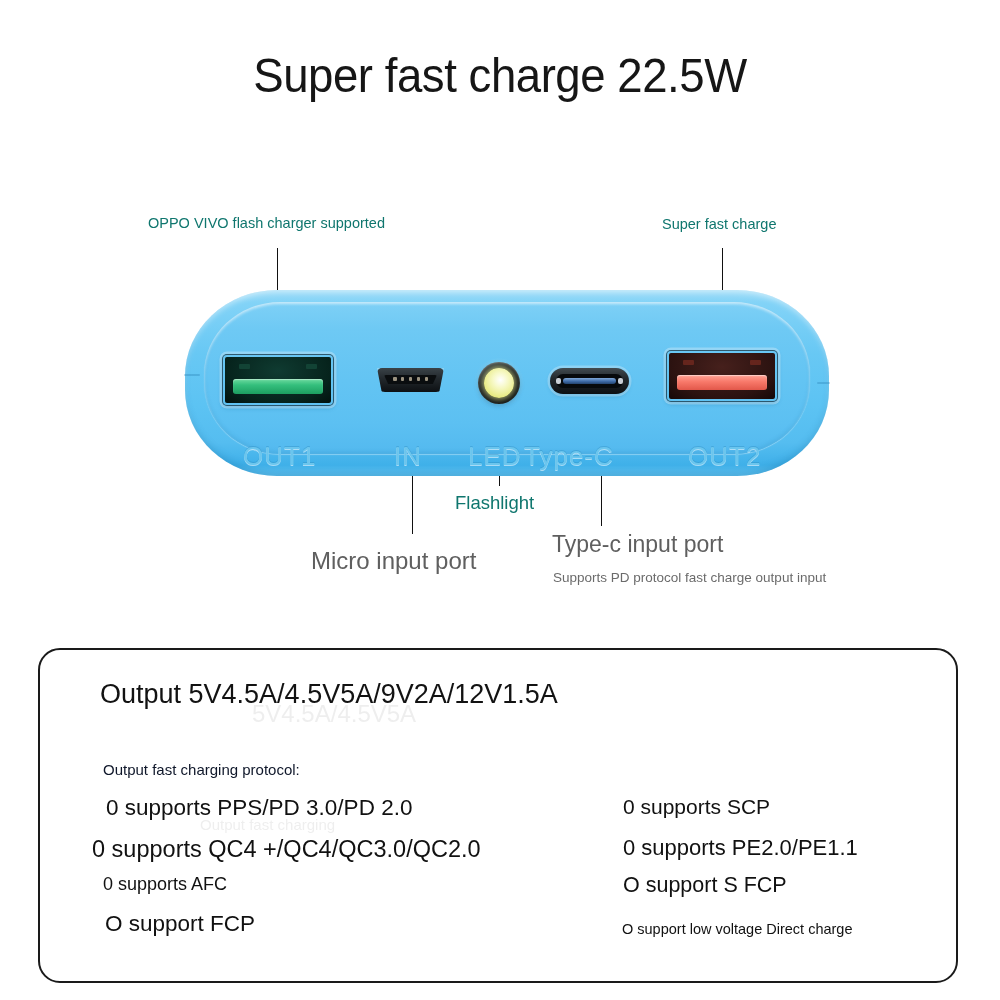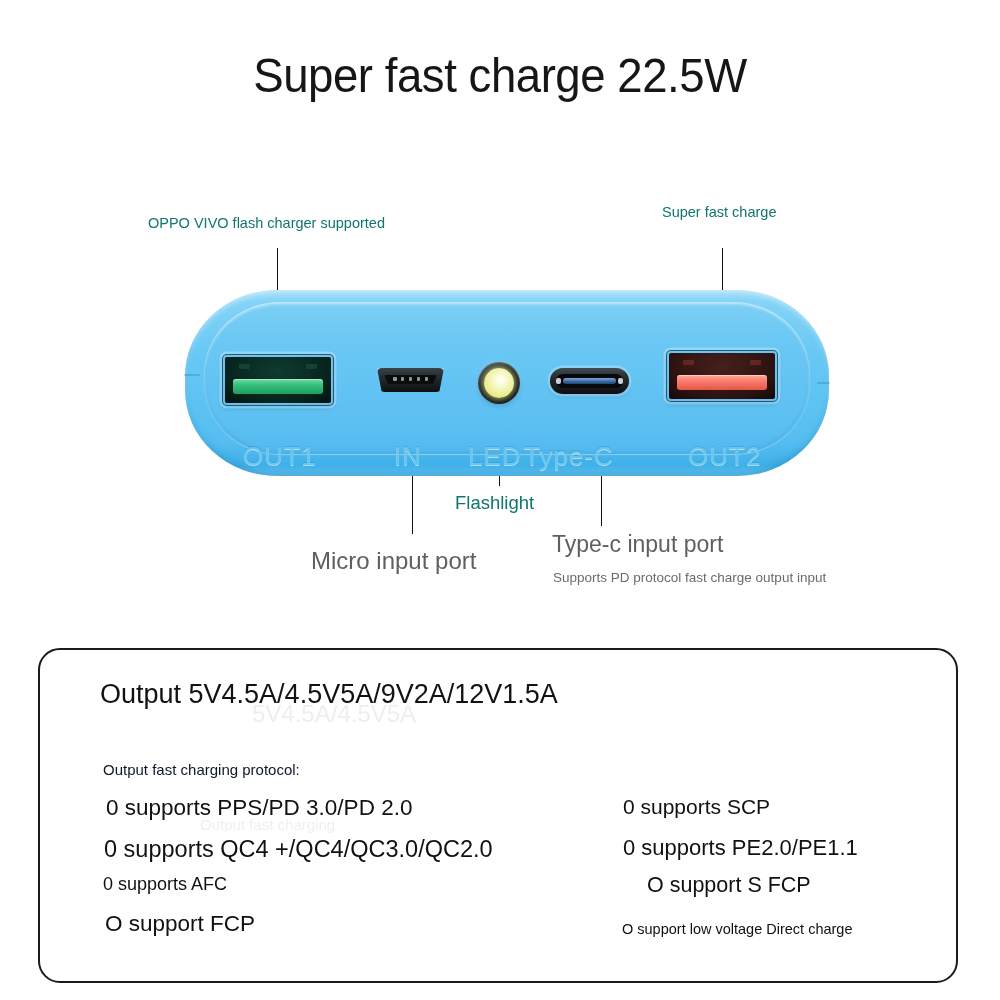--- a/index.html
+++ b/index.html
@@ -40,21 +40,21 @@
     white-space: nowrap;
     color: #0f766e;
   }
   .callout.small   { font-size: 14.5px; }
   .callout.medium  { font-size: 18.5px; }
   .callout.large   { font-size: 23px; color: #5f5f5f; }
   .callout.xlarge  { font-size: 24px; color: #5f5f5f; }
   .callout.sub     { font-size: 13.5px; color: #6b6b6b; }
 
   #lbl-oppo       { left: 148px; top: 215px; }
-  #lbl-superfast  { left: 662px; top: 204px; }
+  #lbl-superfast  { left: 662px; top: 216px; }
   #lbl-flashlight { left: 455px; top: 492px; }
   #lbl-micro      { left: 311px; top: 547px; }
   #lbl-typec      { left: 552px; top: 531px; }
   #lbl-typec-sub  { left: 553px; top: 570px; }
 
   
   .leader {
     position: absolute;
     width: 0;
     border-left: 1.7px solid #111;
@@ -344,26 +344,26 @@
     font-size: 15px;
     color: #0f172a;
     white-space: nowrap;
   }
   .spec-item {
     position: absolute;
     color: #111111;
     white-space: nowrap;
   }
   #sp-l1 { left: 106px; top: 795px; font-size: 22.5px; }
-  #sp-l2 { left: 104px; top: 836px; font-size: 23.5px; }
+  #sp-l2 { left: 92px; top: 836px; font-size: 23.5px; }
   #sp-l3 { left: 103px; top: 874px; font-size: 18px;   }
   #sp-l4 { left: 105px; top: 911px; font-size: 22.5px; }
   #sp-r1 { left: 623px; top: 795px; font-size: 21px; text-align: right;   }
   #sp-r2 { left: 623px; top: 835px; font-size: 22px;   }
-  #sp-r3 { left: 623px; top: 873px; font-size: 21.5px; margin-left: 24px; }
+  #sp-r3 { left: 623px; top: 873px; font-size: 21.5px; }
   #sp-r4 { left: 622px; top: 921px; font-size: 14.5px; }
 
   
   .ghost {
     position: absolute;
     color: rgba(120,120,120,0.13);
     white-space: nowrap;
     pointer-events: none;
   }
   #gh-1 { left: 252px; top: 700px; font-size: 24px; }

